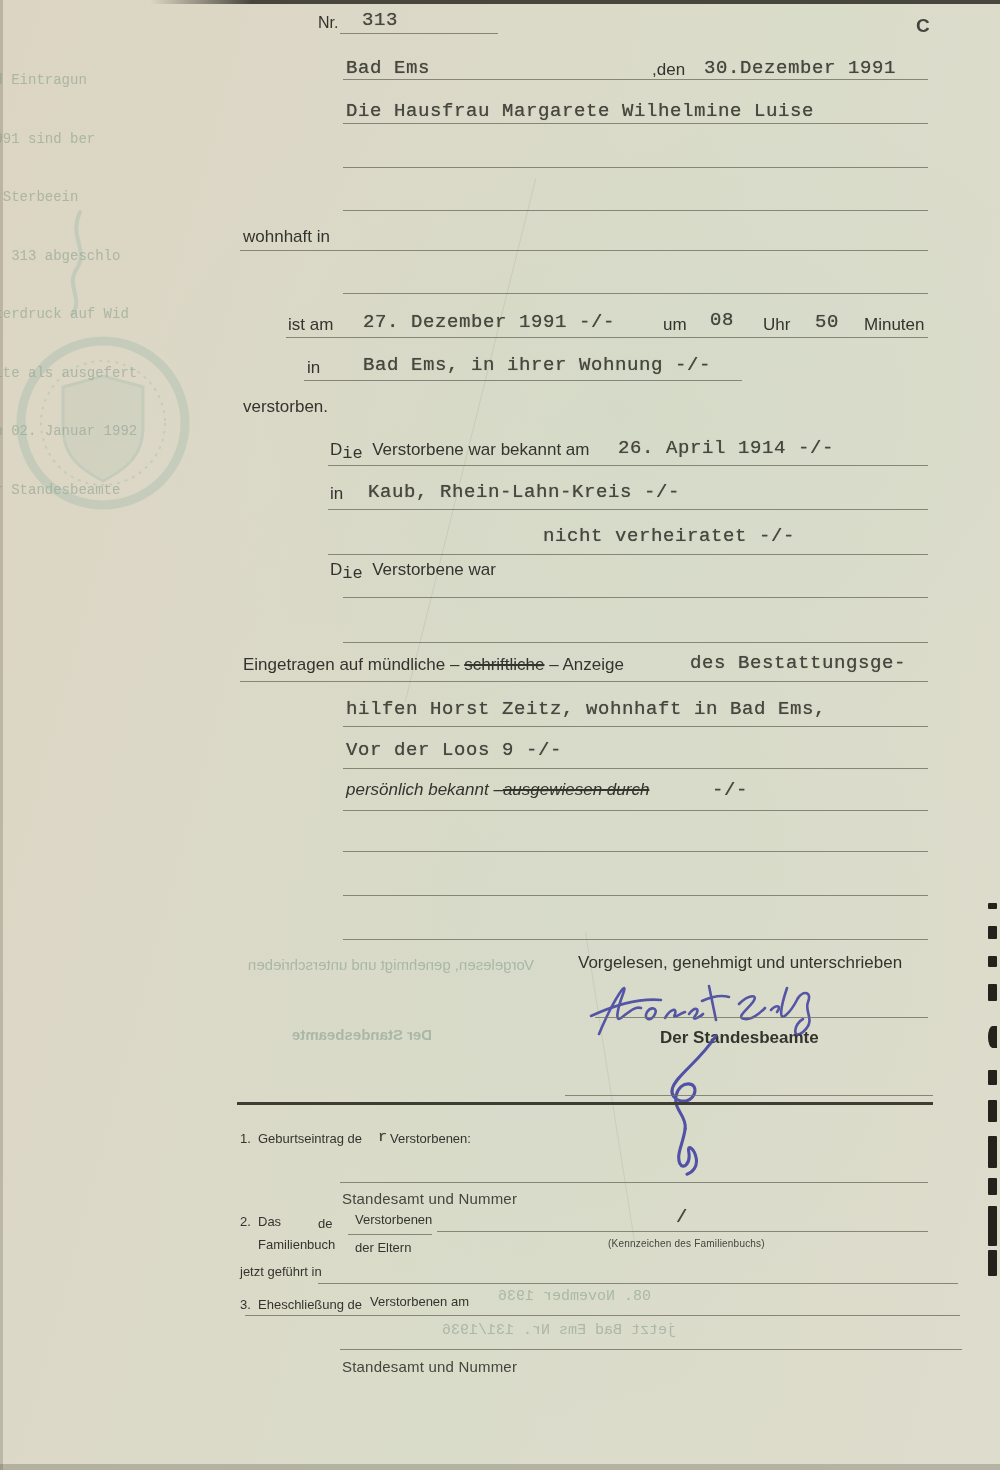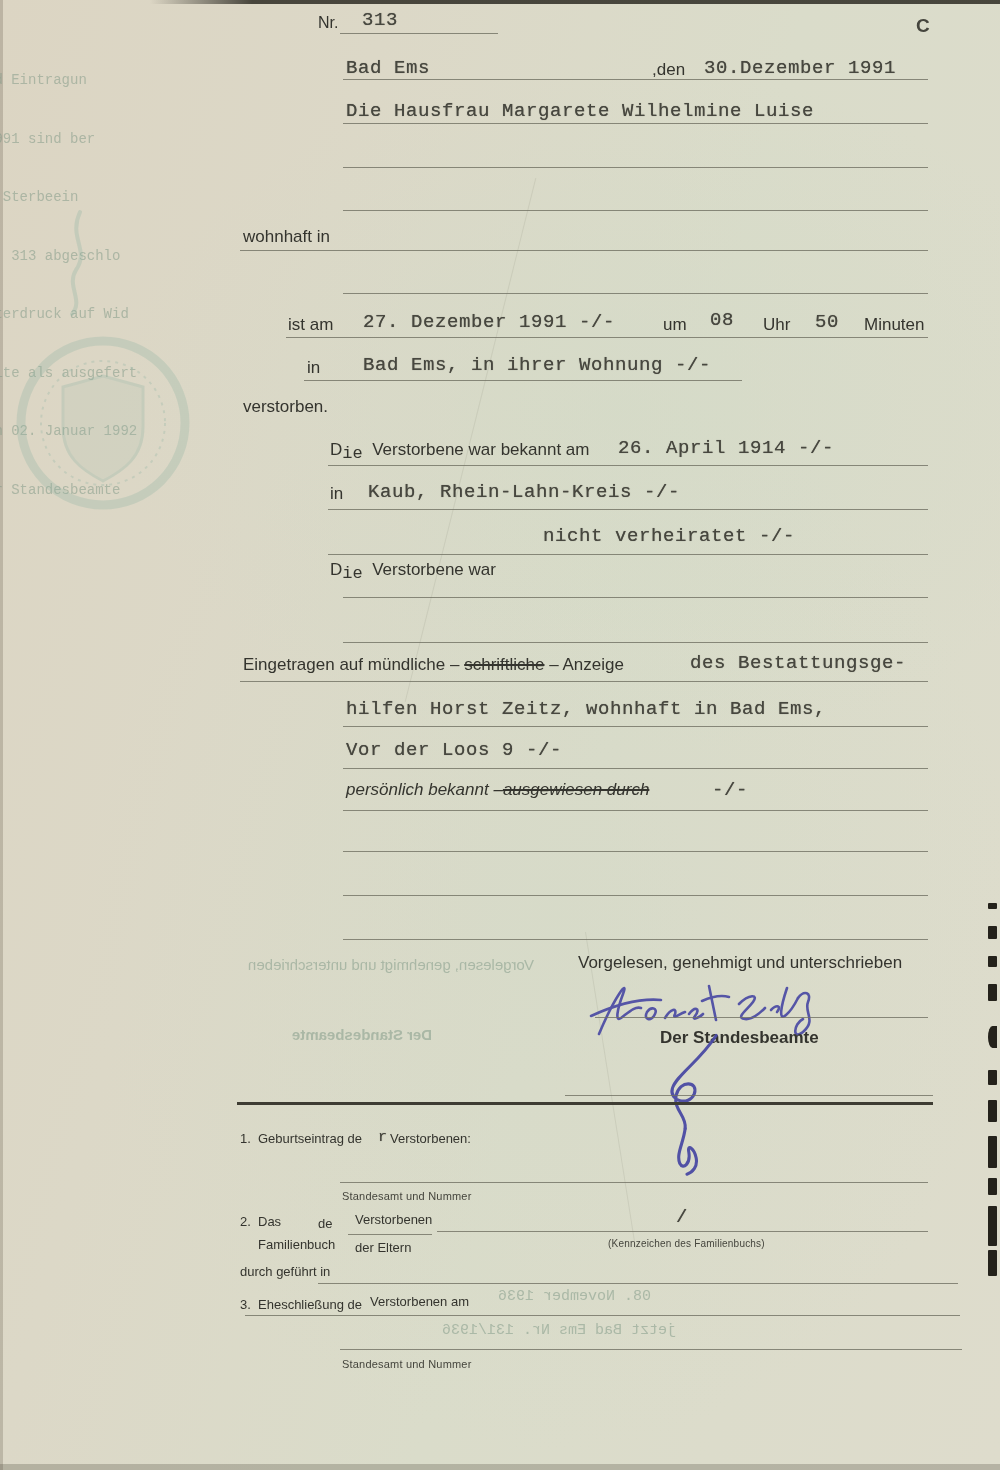--- a/index.html
+++ b/index.html
@@ -10,21 +10,21 @@
       radial-gradient(ellipse 700px 480px at 62% 28%, rgba(211,218,199,0.65), rgba(211,218,199,0) 72%),
       radial-gradient(ellipse 620px 720px at 55% 62%, rgba(212,217,199,0.5), rgba(212,217,199,0) 75%),
       linear-gradient(105deg,#dcd5c3 0%,#dcd8c7 28%,#dadcca 58%,#dedccc 100%);
   }
   .abs{position:absolute;}
   .printed{font-family:"Liberation Sans",sans-serif;font-size:17px;color:#34342e;white-space:nowrap;}
   .bold{font-weight:bold;}
   .typed{font-family:"Liberation Mono","DejaVu Sans Mono",monospace;font-size:19px;letter-spacing:0.6px;
          color:#47473f;white-space:pre;text-shadow:0 0 0.7px rgba(72,72,62,0.85);}
   .small{font-size:13px;}
-  .tiny{font-size:11px;letter-spacing:0.2px;color:#45453d;}
+  .tiny{font-size:15px;letter-spacing:0.2px;color:#45453d;}
   .rule{position:absolute;height:1px;background:#717163;opacity:0.8;}
   .rule-dark{position:absolute;height:3px;background:#3e3c33;}
   .struck{text-decoration:line-through;text-decoration-thickness:1.6px;}
   .ie-low{display:inline-block;transform:translateY(3px);font-family:"Liberation Mono","DejaVu Sans Mono",monospace;}
   .bleed{color:rgba(124,150,131,0.5);filter:blur(0.45px);}
   .mirror{transform:scaleX(-1);}
   .mono-bleed{font-family:"Liberation Mono","DejaVu Sans Mono",monospace;white-space:pre;}
   .edge-mark{position:absolute;left:988px;width:9px;background:#24221b;border-radius:1px;}
   .crease{position:absolute;width:1px;background:rgba(110,110,88,0.12);}
 </style>
@@ -180,21 +180,21 @@
   <span class="abs printed small" style="left:258px;top:1214px;">Das</span>
   <span class="abs printed small" style="left:318px;top:1216px;">de</span>
   <span class="abs printed small" style="left:355px;top:1212px;">Verstorbenen</span>
   <div class="rule" style="left:348px;top:1234px;width:84px;"></div>
   <div class="rule" style="left:437px;top:1231px;width:491px;"></div>
   <span class="abs typed" style="left:676px;top:1206px;">/</span>
   <span class="abs printed small" style="left:258px;top:1237px;">Familienbuch</span>
   <span class="abs printed small" style="left:355px;top:1240px;text-align:center;">der Eltern</span>
   <span class="abs printed tiny" style="left:608px;top:1238px;font-size:10px;">(Kennzeichen des Familienbuchs)</span>
 
-  <span class="abs printed small" style="left:240px;top:1264px;">durch geführt in</span>
+  <span class="abs printed small" style="left:240px;top:1264px;">jetzt geführt in</span>
   <div class="rule" style="left:318px;top:1283px;width:640px;"></div>
 
   <span class="abs bleed mirror mono-bleed" style="left:498px;top:1288px;font-size:15px;">08. November 1936</span>
   <span class="abs bleed mirror mono-bleed" style="left:442px;top:1322px;font-size:15px;">jetzt Bad Ems Nr. 131/1936</span>
 
   <span class="abs printed small" style="left:240px;top:1297px;">3.</span>
   <span class="abs printed small" style="left:258px;top:1297px;">Eheschließung de</span>
   <span class="abs printed small" style="left:370px;top:1294px;">Verstorbenen am</span>
   <div class="rule" style="left:245px;top:1315px;width:715px;"></div>
   <div class="rule" style="left:340px;top:1349px;width:622px;"></div>

